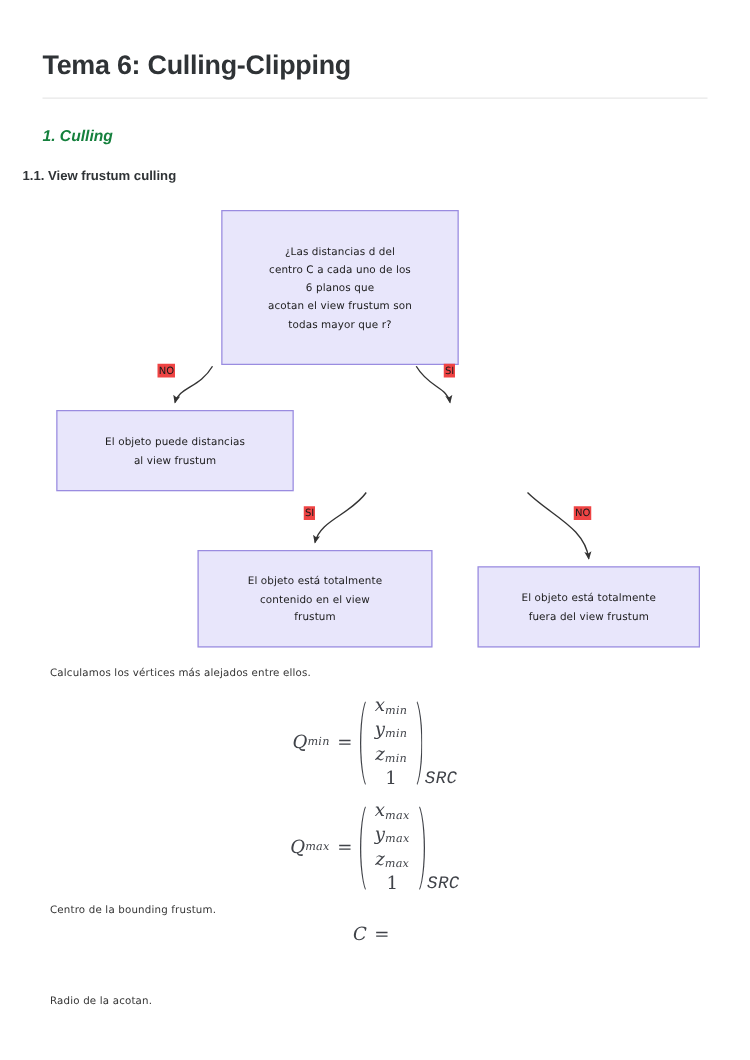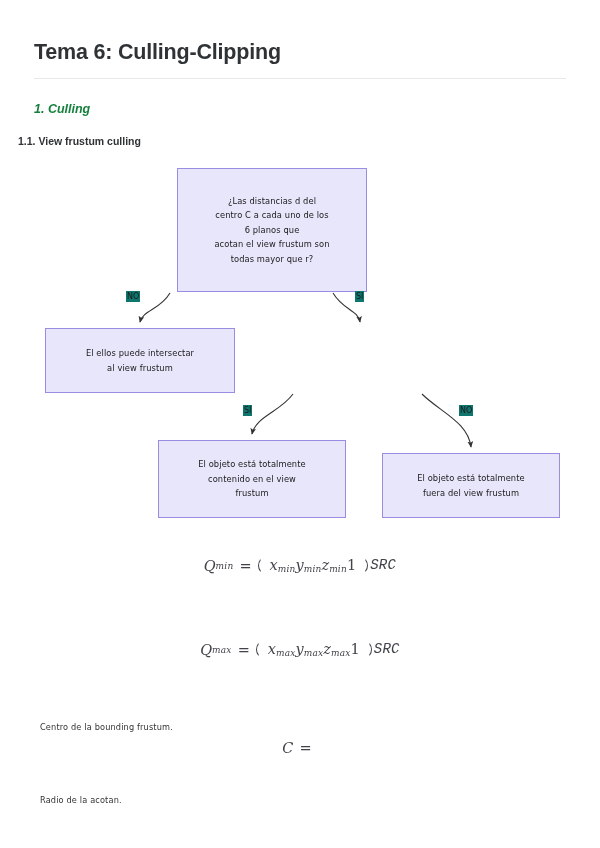--- a/index.html
+++ b/index.html
@@ -97,21 +97,21 @@
     white-space: pre-line;
   }
   .box-q1 { left: 157px; top: 8px;   width: 190px; height: 124px; margin-left: 20px; }
   .box-intersect { left: 45px;  top: 168px; width: 190px; height: 65px; }
   .box-q2 { left: 268px; top: 168px; width: 184px; height: 65px; }
   .box-inside  { left: 158px; top: 280px; width: 188px; height: 78px; }
   .box-outside { left: 382px; top: 293px; width: 178px; height: 65px; }
 
   .edge-label {
     position: absolute;
-    background: #0f766e;
+    background: #ef4444;
     color: #1a1a1a;
     font-family: "DejaVu Sans", sans-serif;
     font-size: 8px;
     line-height: 11px;
     padding: 0 1px;
     white-space: nowrap;
   }
   .lbl-no1 { left: 126px; top: 131px; }
   .lbl-si1 { left: 355px; top: 131px; }
   .lbl-si2 { left: 243px; top: 245px; }
@@ -164,21 +164,21 @@
     position: absolute;
     top: 1px; bottom: 1px;
     width: 13px;
     border: 1.1px solid #404349;
     border-radius: 50% / 50%;
   }
   .paren.l::before { left: 0;  border-right-color: transparent; border-top-color: transparent; border-bottom-color: transparent; }
   .paren.r::before { right: 0; border-left-color: transparent;  border-top-color: transparent; border-bottom-color: transparent; }
   .vec-col {
     display: inline-flex;
-    flex-direction: row;
+    flex-direction: column;
     align-items: center;
     padding: 0 3px;
     line-height: 1.28;
   }
   .vec-col > span { display: block; }
   .srcsub {
     font-style: italic;
     font-size: 14px;
     align-self: flex-end;
     padding-bottom: 2px;
@@ -234,34 +234,35 @@
       <path d="M 293 234 C 280 252, 256 256, 252 274" fill="none" stroke="#333333" stroke-width="1.1" marker-end="url(#arrowhead)"></path>
 
       <path d="M 422 234 C 440 252, 468 262, 471 287" fill="none" stroke="#333333" stroke-width="1.1" marker-end="url(#arrowhead)"></path>
     </svg>
 
     <div class="fc-box box-q1">¿Las distancias d del
 centro C a cada uno de los
 6 planos que
 acotan el view frustum son
 todas mayor que r?</div>
-    <div class="fc-box box-intersect">El ellos puede intersectar
+    <div class="fc-box box-intersect">El objeto puede distancias
 al view frustum</div>
     <div class="fc-box box-inside">El objeto está totalmente
 contenido en el view
 frustum</div>
     <div class="fc-box box-outside">El objeto está totalmente
 fuera del view frustum</div>
 
     <div class="edge-label lbl-no1">NO</div>
     <div class="edge-label lbl-si1">SI</div>
     <div class="edge-label lbl-si2">SI</div>
     <div class="edge-label lbl-no2">NO</div>
   </div>
 
+  <div class="para para-vertices">Calculamos los vértices más alejados entre ellos.</div>
   <div class="para para-centro">Centro de la bounding frustum.</div>
   <div class="para para-radio">Radio de la acotan.</div>
 
   <div class="math math-qmin">
     <span class="mi">Q</span>
       <span class="sub">min</span>
     <span class="eq-sign">=</span>
     <span class="vec-wrap">
       <span class="paren l"></span>
       <span class="vec-col">

